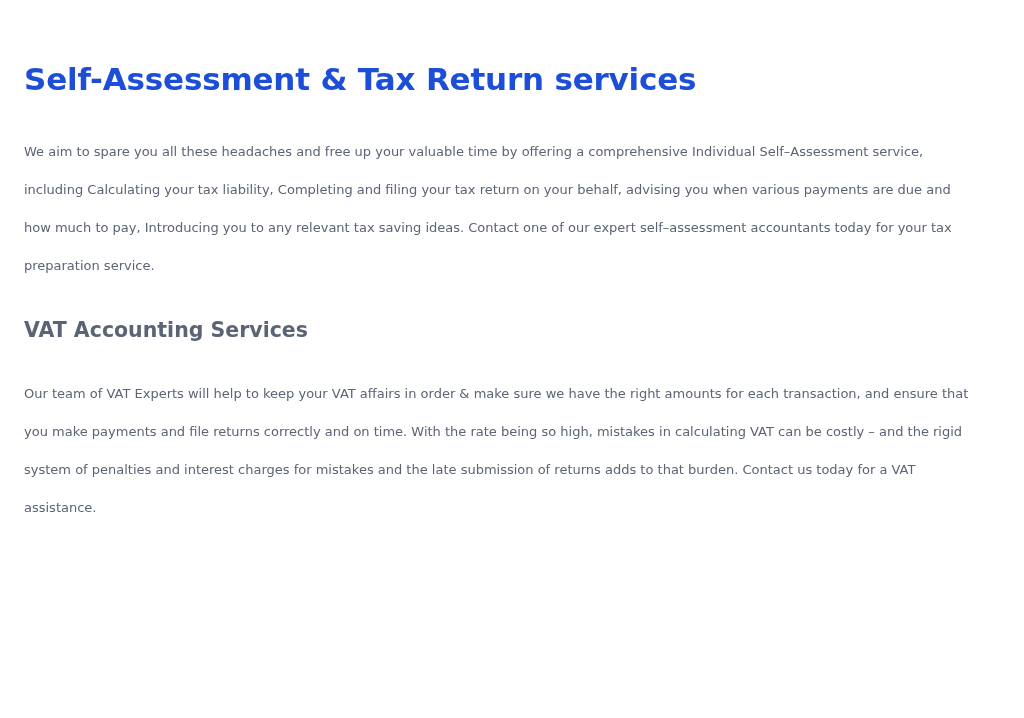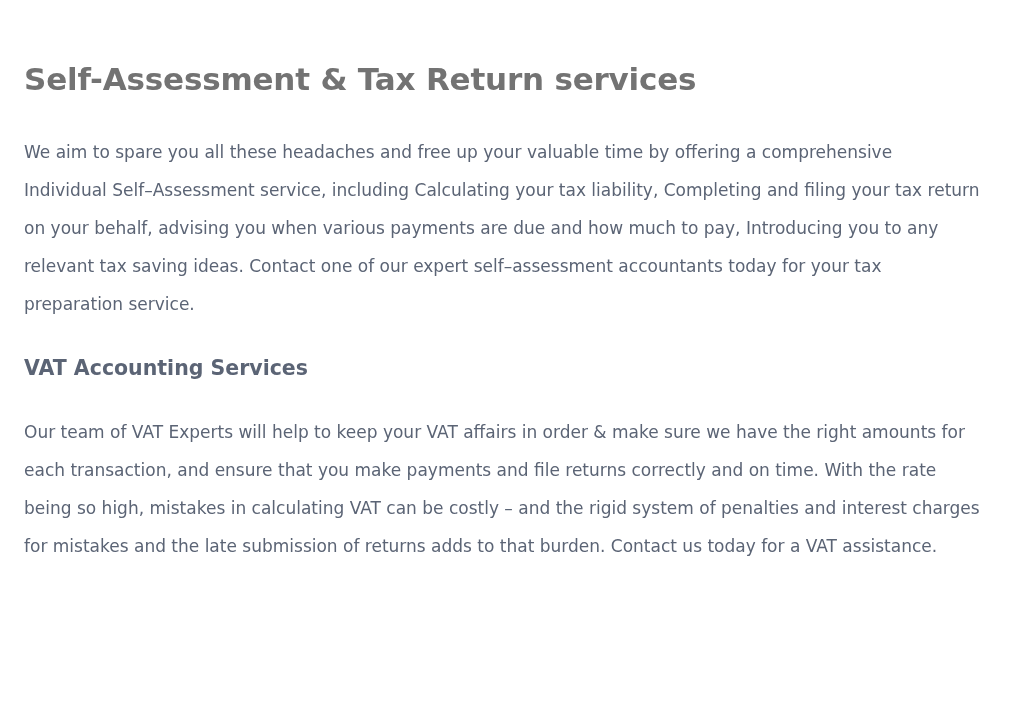--- a/index.html
+++ b/index.html
@@ -20,25 +20,25 @@
     padding: 60px 44px 0 24px;
     background: #ffffff;
   }
   .section-title {
     margin: 0 0 34px 0;
     font-family: "DejaVu Sans", sans-serif;
     font-size: 31px;
     font-weight: 700;
     line-height: 1.25;
     letter-spacing: -0.2px;
-    color: #737373;
+    color: #1d4ed8;
   }
   .body-text {
     margin: 16px 0 26px 0;
-    font-size: 17px;
+    font-size: 13px;
     line-height: 38px;
     color: #5b6475;
     font-weight: 400;
     max-width: 960px;
   }
   .body-text:last-child {
     margin-bottom: 0;
   }
   .sub-label {
     margin: 0 0 26px 0;

